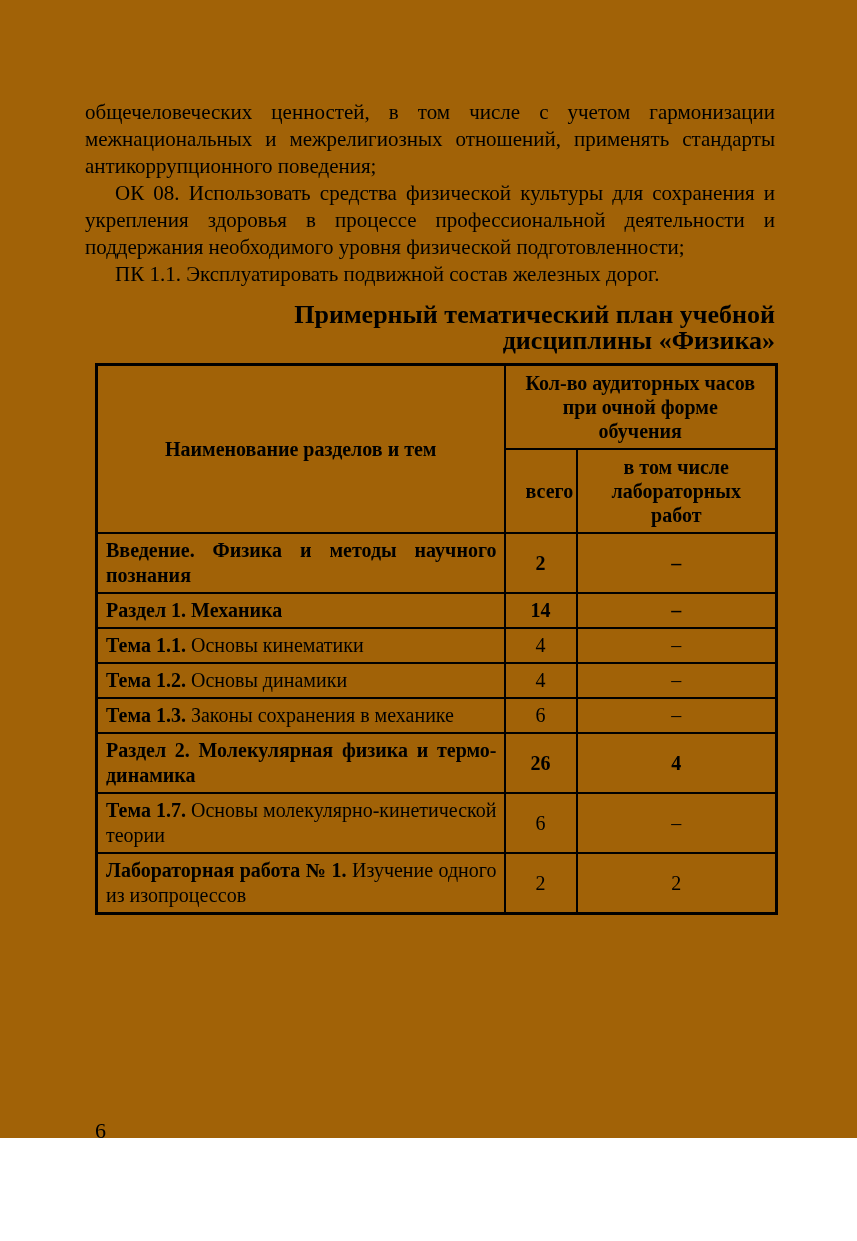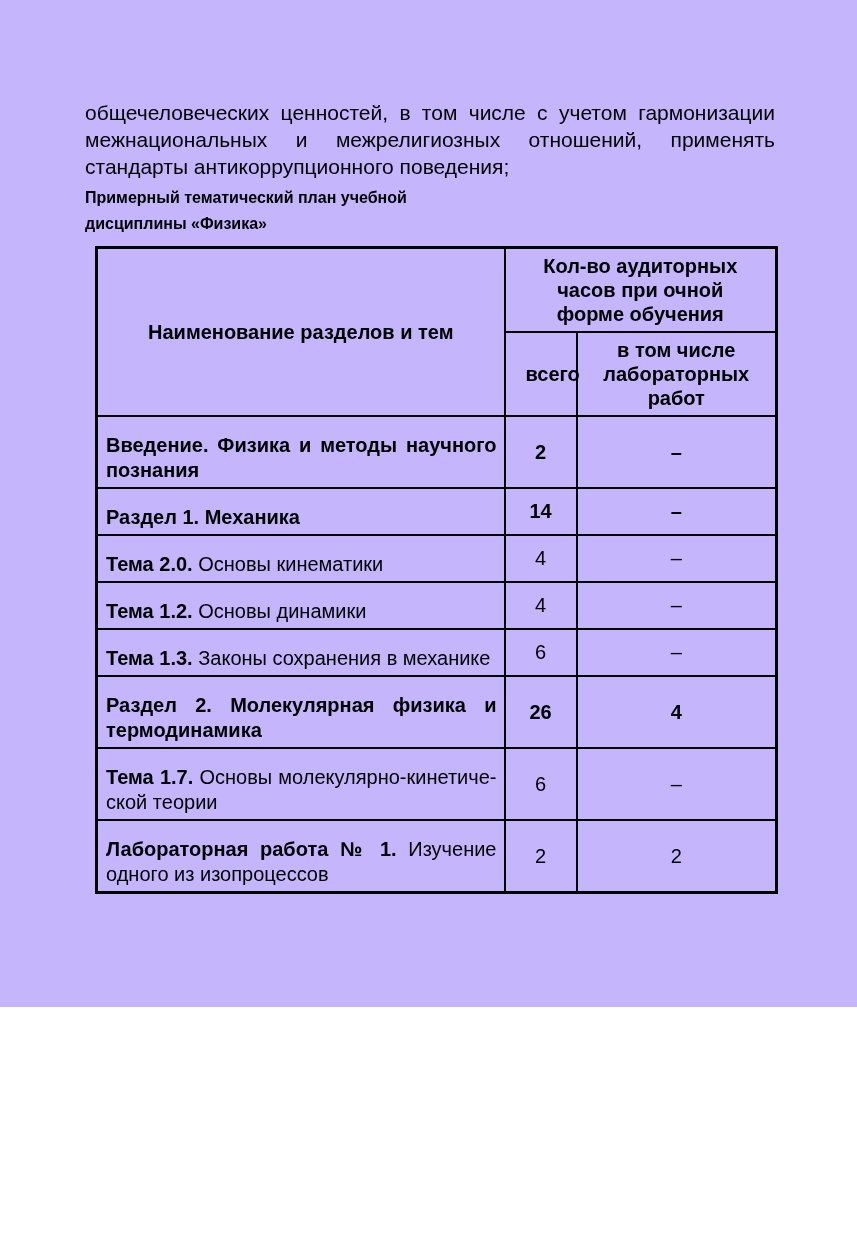--- a/index.html
+++ b/index.html
@@ -1,22 +1,22 @@
 <!DOCTYPE html>
 <html><head>
 <meta charset="utf-8">
 <style>
   html, body { margin: 0; padding: 0; background: #ffffff; }
   .page {
     position: relative;
     width: 857px;
-    height: 1007px;
-    background: #c4b5fd;
+    height: 1138px;
+    background: #a16207;
     color: #000000;
-    font-family: Liberation Sans, sans-serif;
+    font-family: Liberation Serif, serif;
     overflow: hidden;
   }
   .content {
     position: absolute;
     left: 85px;
     top: 99px;
     width: 690px;
   }
   .para {
     margin: 0;
@@ -27,46 +27,46 @@
     hyphens: manual;
   }
   .para.indent { text-indent: 30px; }
   .table-caption {
     margin-top: 12px;
     font-size: 21px;
     font-style: italic;
     text-align: right;
   }
   .table-title {
-    margin-top: 5px;
-    font-size: 16px;
+    margin-top: 14px;
+    font-size: 26px;
     line-height: 26px;
     font-weight: bold;
-    text-align: left;
+    text-align: right;
   }
   table.plan {
     border-collapse: collapse;
     table-layout: fixed;
     width: 680px;
     margin: 9px 0 0 10px;
     border: 3px solid #000;
   }
   .plan th, .plan td { border: 2px solid #000; }
   .plan th {
     font-size: 20px;
     line-height: 24px;
     font-weight: bold;
     text-align: center;
     vertical-align: middle;
     padding: 5px 20px;
   }
   .plan td.name-cell {
     font-size: 20px;
     line-height: 25px;
-    padding: 16px 7px 4px 8px;
+    padding: 4px 7px 4px 8px;
     text-align: justify;
     text-align-last: left;
     vertical-align: middle;
     hyphens: manual;
   }
   .plan td.num-cell {
     font-size: 20px;
     line-height: 25px;
     text-align: center;
     vertical-align: middle;
@@ -81,20 +81,22 @@
   }
 </style>
 </head>
 <body>
 
 <div class="page">
   <div class="content">
 
     <div id="paragraphs">
         <p class="para">общечеловеческих ценностей, в том числе с учетом гармониза­ции межнациональных и межрелигиозных отношений, приме­нять стандарты антикоррупционного поведения;</p>
+        <p class="para indent">ОК 08. Использовать средства физической культуры для со­хранения и укрепления здоровья в процессе профессиональной деятельности и поддержания необходимого уровня физической подготовленности;</p>
+        <p class="para indent">ПК 1.1. Эксплуатировать подвижной состав железных дорог.</p>
       </div>
 
 
     <div class="table-title">
       <span>Примерный тематический план учебной</span><br>
       <span>дисциплины «Физика»</span>
     </div>
 
     <table class="plan">
       <colgroup>
@@ -117,21 +119,21 @@
     <td class="name-cell"><b>Введение. Физика и методы научного познания</b><span></span></td>
     <td class="num-cell emph">2</td>
     <td class="num-cell emph">–</td>
   </tr>
           <tr>
     <td class="name-cell"><b>Раздел 1. Механика</b><span></span></td>
     <td class="num-cell emph">14</td>
     <td class="num-cell emph">–</td>
   </tr>
           <tr>
-    <td class="name-cell"><b>Тема 2.0.</b><span> Основы кинематики</span></td>
+    <td class="name-cell"><b>Тема 1.1.</b><span> Основы кинематики</span></td>
     <td class="num-cell">4</td>
     <td class="num-cell">–</td>
   </tr>
           <tr>
     <td class="name-cell"><b>Тема 1.2.</b><span> Основы динамики</span></td>
     <td class="num-cell">4</td>
     <td class="num-cell">–</td>
   </tr>
           <tr>
     <td class="name-cell"><b>Тема 1.3.</b><span> Законы сохранения в механике</span></td>

